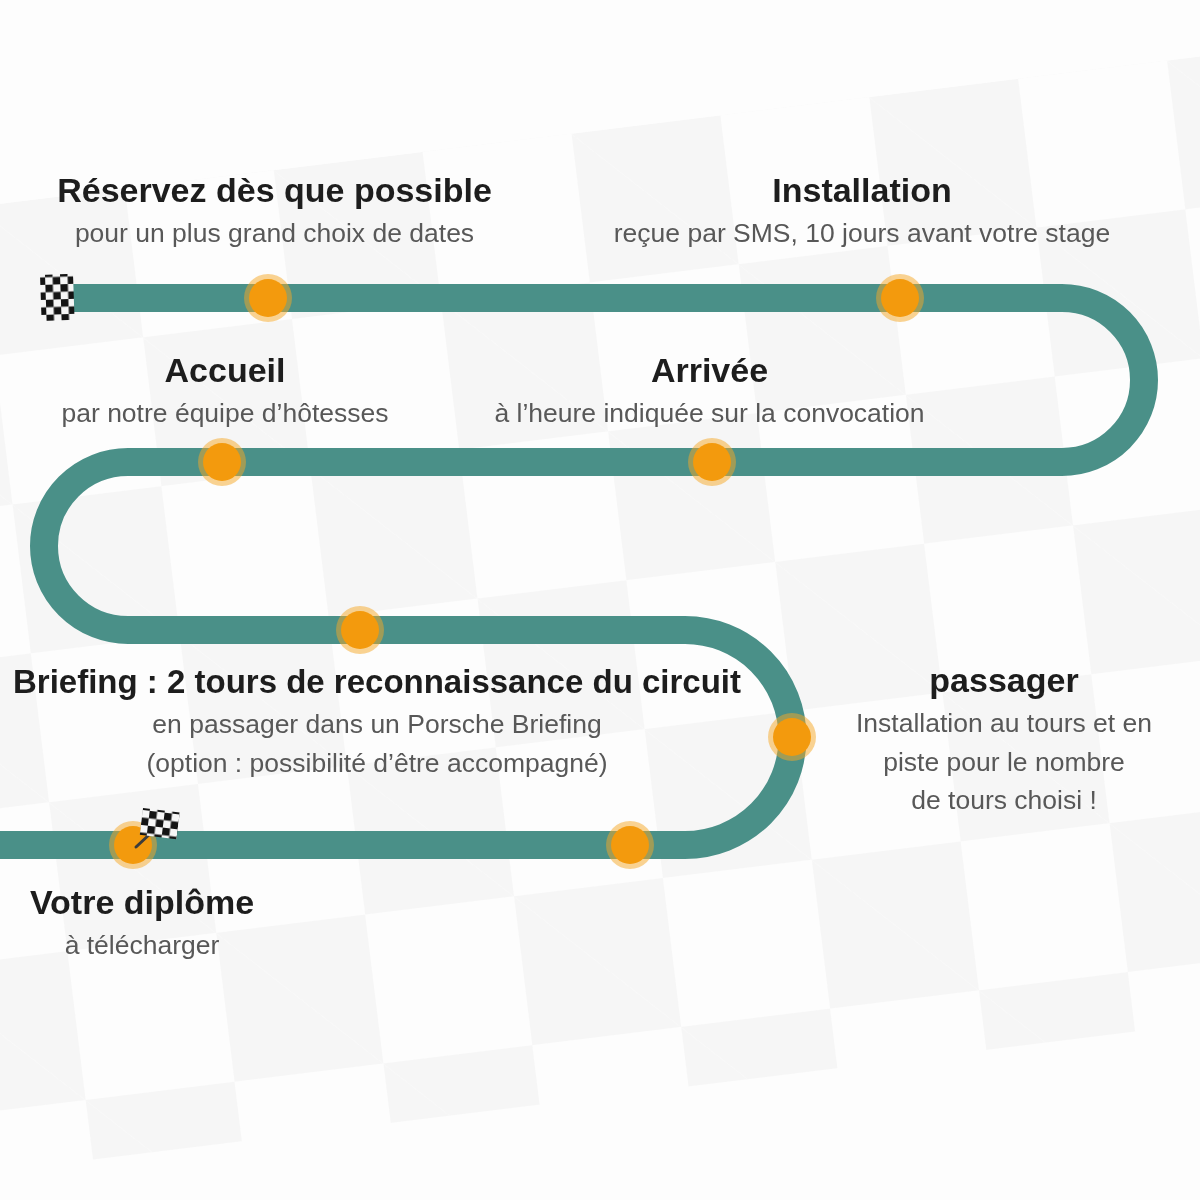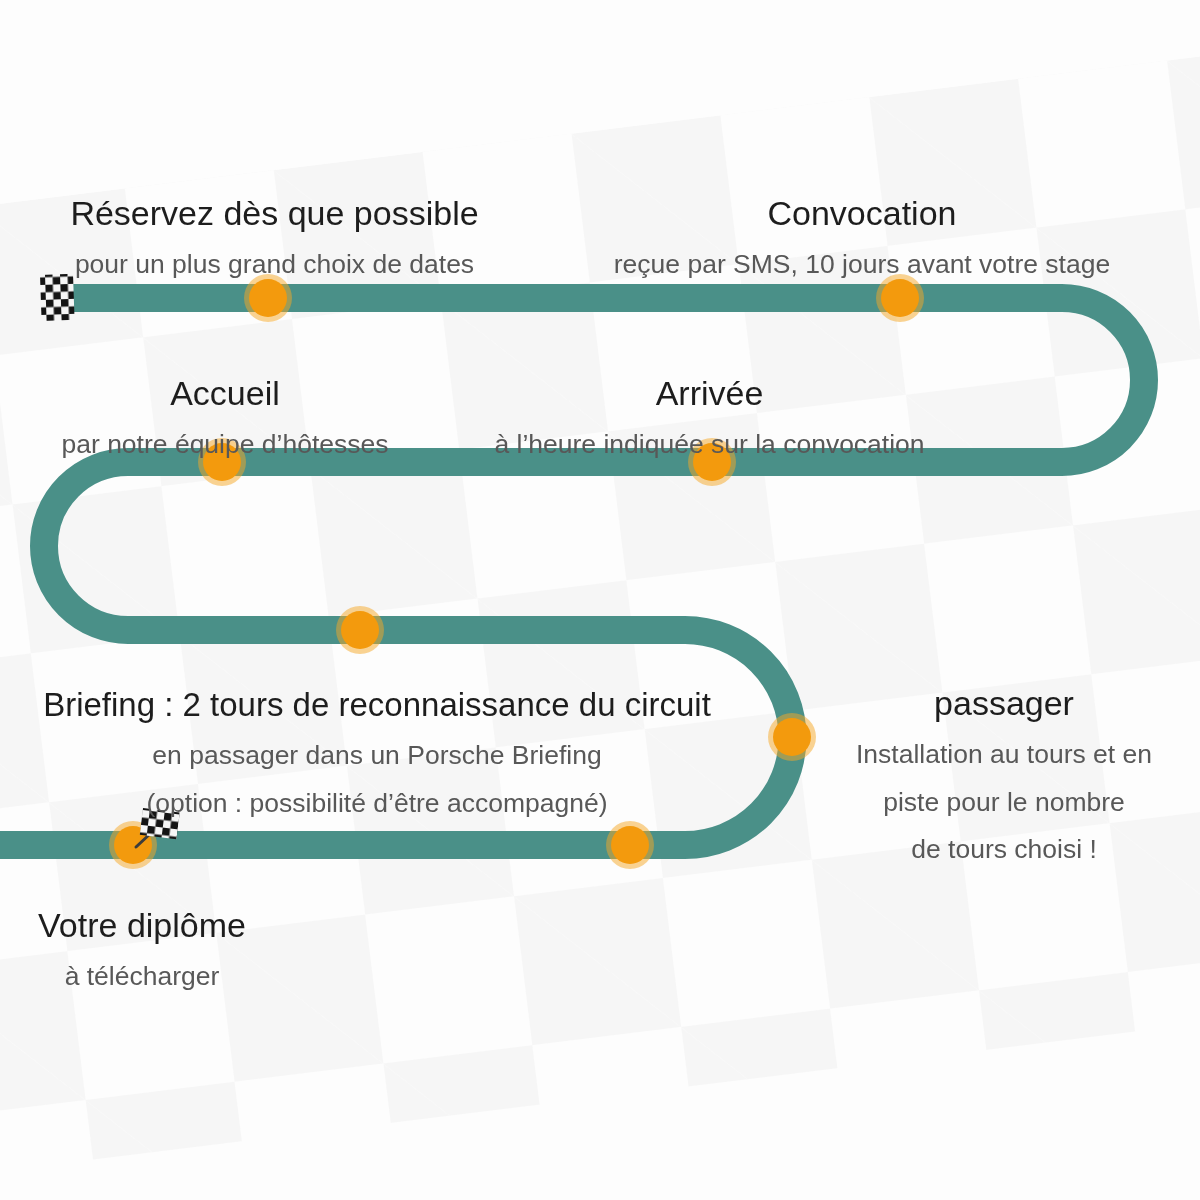--- a/index.html
+++ b/index.html
@@ -22,29 +22,29 @@
   svg.track-layer{position:absolute;left:0;top:0;}
   .track{fill:none;stroke:var(--track,#4a9088);stroke-width:28;}
   .dot-ring{fill:var(--dot-ring,rgba(245,167,38,.5));}
   .dot-core{fill:var(--dot-core,#f39a0d);}
   .chk-dark{fill:var(--checker-dark,#141414);}
   .chk-light{fill:var(--checker-light,#f6f6f6);}
   .flag-pole{stroke:#3c3c3c;stroke-width:3;stroke-linecap:round;}
 
   .step{position:absolute;text-align:center;}
   .step-title{
-    font-weight:normal;color:var(--heading,#1d1d1d);
-    font-size:34px;line-height:1.22;white-space:nowrap;margin-top:23px;
+    font-weight:bold;color:var(--heading,#1d1d1d);
+    font-size:34px;line-height:1.22;white-space:nowrap;
   }
   .step-title.small{font-size:33px;}
   .step-sub{
     color:var(--subtitle,#585858);
-    font-size:26.5px;line-height:1.45;white-space:nowrap;margin-top:11px;
+    font-size:26.5px;line-height:1.45;white-space:nowrap;margin-top:3px;
   }
-  .step-sub + .step-sub{margin-top:9px;}
+  .step-sub + .step-sub{margin-top:0;}
 </style>
 </head>
 <body>
 
 <div class="canvas">
 
   <div class="bg-pattern"></div>
 
   <svg class="track-layer" width="1200" height="1200" viewBox="0 0 1200 1200">
     <defs>
@@ -105,21 +105,21 @@
       <rect x="143" y="808" width="37" height="27" fill="url(#checker)" transform="rotate(7 143 808)"></rect>
     </g>
   </svg>
 
   <div class="step" style="left:32px;top:170px;width:485px;">
     <div class="step-title">Réservez dès que possible</div>
     <div class="step-sub">pour un plus grand choix de dates</div>
   </div>
 
   <div class="step" style="left:612px;top:170px;width:500px;">
-    <div class="step-title">Convocation</div>
+    <div class="step-title">Installation</div>
     <div class="step-sub">reçue par SMS, 10 jours avant votre stage</div>
   </div>
 
   <div class="step" style="left:462px;top:350px;width:495px;">
     <div class="step-title">Arrivée</div>
     <div class="step-sub">à l’heure indiquée sur la convocation</div>
   </div>
 
   <div class="step" style="left:25px;top:350px;width:400px;">
     <div class="step-title">Accueil</div>

